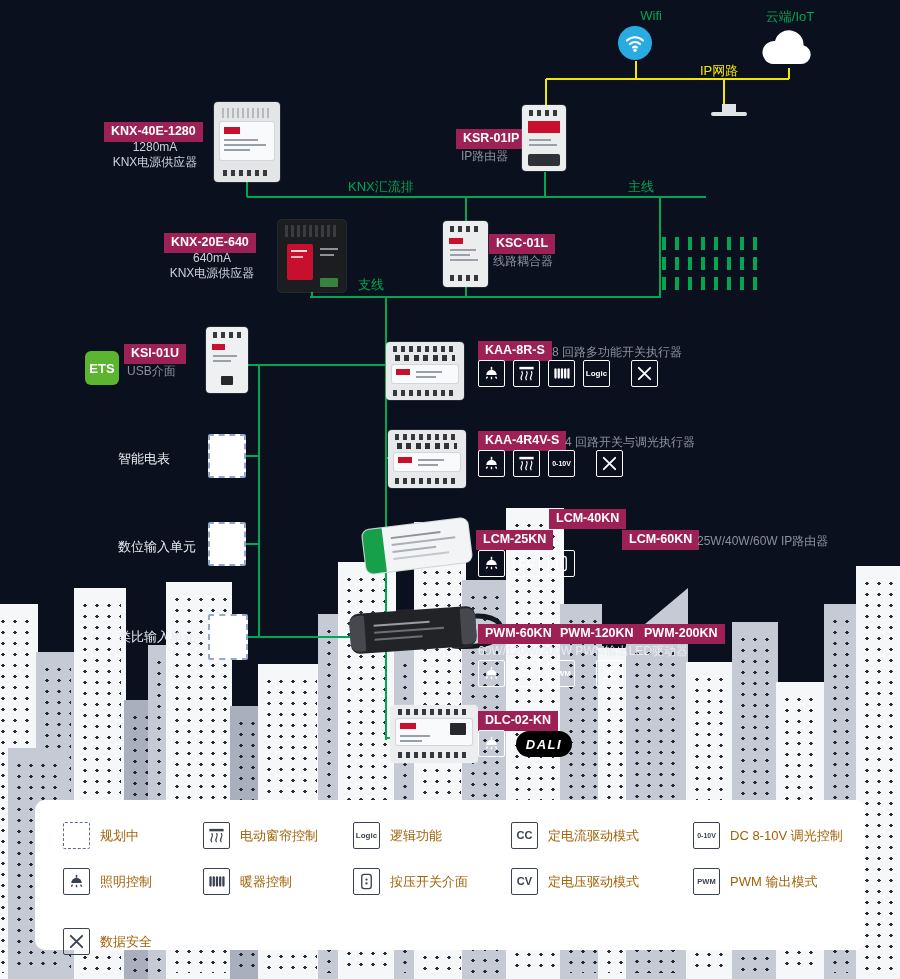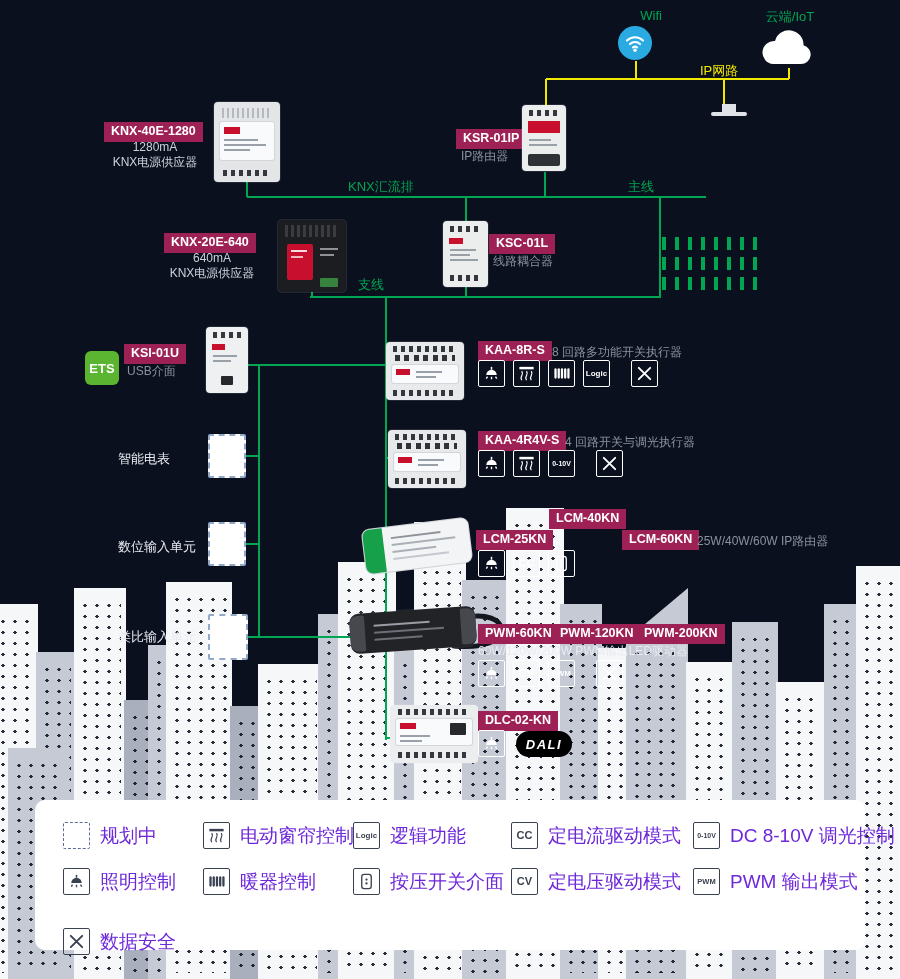--- a/index.html
+++ b/index.html
@@ -75,21 +75,21 @@
   .wifi{position:absolute;left:618px;top:26px;z-index:3;}
   .cloud{position:absolute;left:754px;top:26px;z-index:3;}
 
   .dali{position:absolute;left:516px;top:731px;width:56px;height:26px;background:#000000;border-radius:13px;
     display:flex;align-items:center;justify-content:center;z-index:3;}
   .dali-t{color:#fff;font-weight:bold;font-style:italic;font-size:13px;letter-spacing:1.5px;}
 
   
   .legend{position:absolute;left:35px;top:800px;width:830px;height:150px;background:#ffffff;border-radius:10px;z-index:4;}
   .legend-item{position:absolute;display:flex;align-items:center;gap:10px;}
-  .legend-label{color:#6d28d9;font-size:19px;white-space:nowrap;}
+  .legend-label{color:#a16207;font-size:13px;white-space:nowrap;}
 </style>
 </head>
 <body>
 
 <div class="stage">
 
   <div class="skyline">
       <div class="bldg w" style="left: -8px; top: 604px; width: 46px;"></div>
       <div class="bldg g" style="left: 36px; top: 652px; width: 40px;"></div>
       <div class="bldg w" style="left: 74px; top: 588px; width: 52px;"></div>

